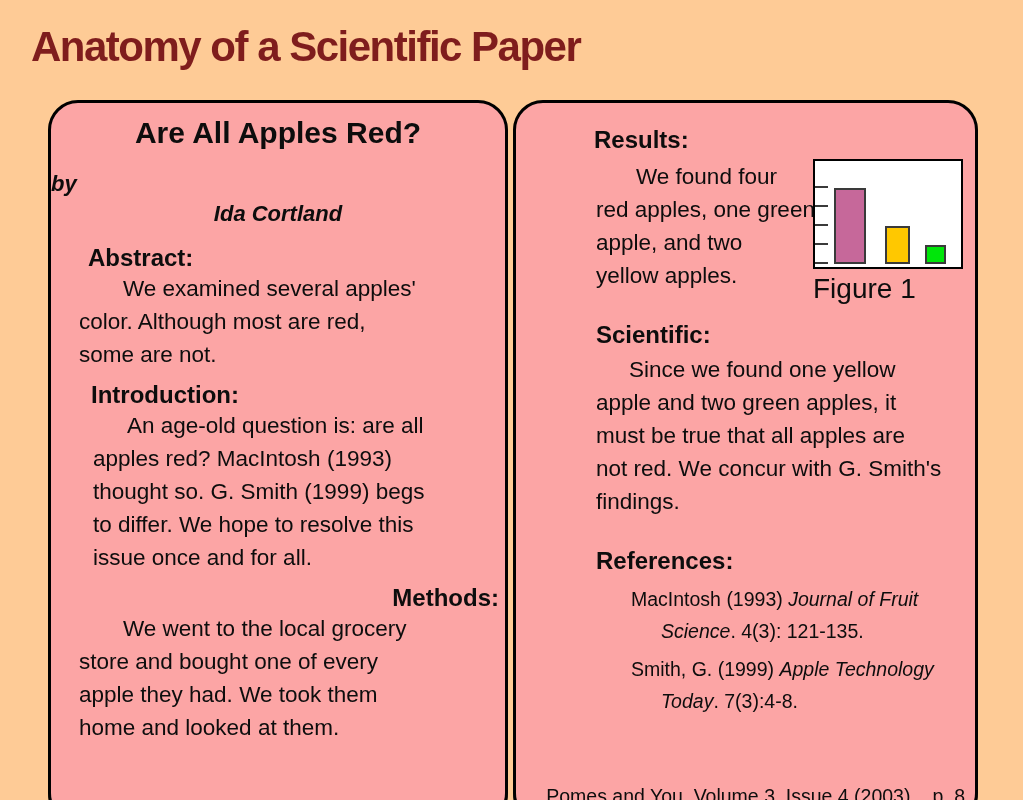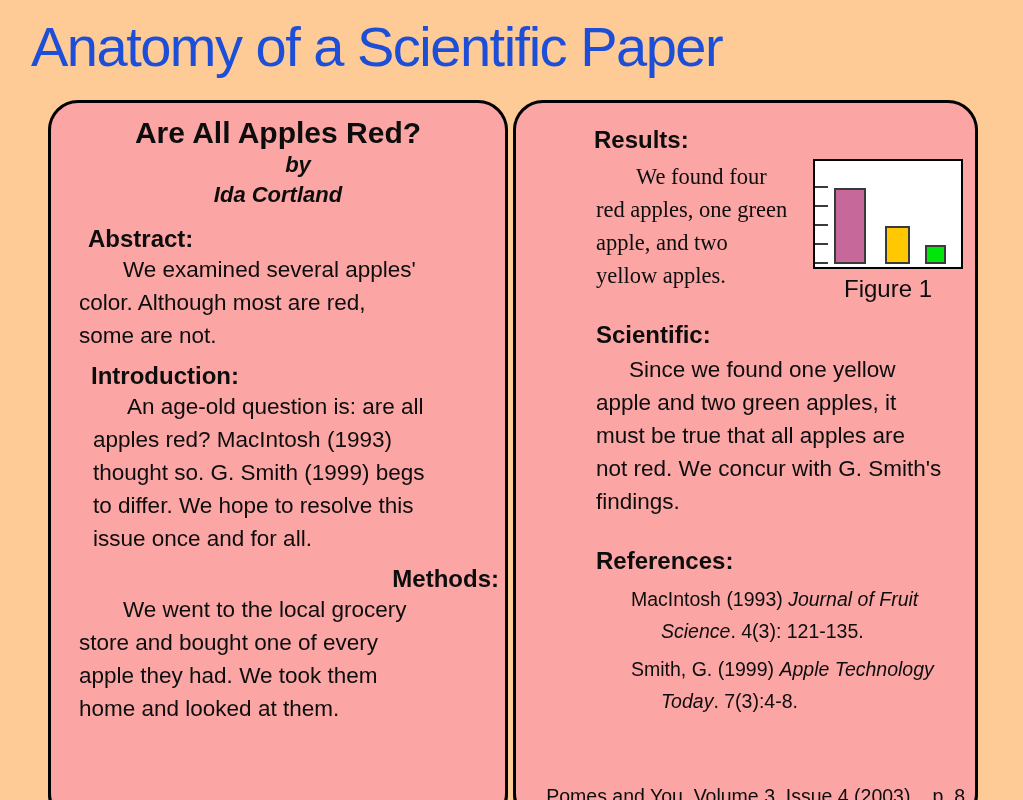--- a/index.html
+++ b/index.html
@@ -7,43 +7,43 @@
     width: 1023px; height: 800px;
     background: #fecb96;
     font-family: "Liberation Sans", "DejaVu Sans", sans-serif;
     color: #0d0d0d;
     position: relative;
     overflow: hidden;
   }
 
   .main-title {
     position: absolute; left: 31px; top: 14px;
-    font-size: 56px; font-weight: normal; letter-spacing: -1.5px;
-    line-height: 66px; color: #1d4ed8; white-space: nowrap;
+    font-size: 42px; font-weight: bold; letter-spacing: -1.5px;
+    line-height: 66px; color: #7f1d1d; white-space: nowrap;
   }
 
   .page {
     position: absolute; top: 100px; height: 723px;
     background: #fca5a5;
     border: 3.5px solid #000;
     border-radius: 30px;
     box-sizing: border-box;
     box-shadow: 0 2px 0 rgba(0,0,0,0.55);
   }
   .page-left  { left: 48px;  width: 460px; }
   .page-right { left: 513px; width: 465px; padding-left: 38px; }
 
   
   .paper-title {
     margin: 12px 10px 0; text-align: center;
     font-size: 30px; font-weight: bold; line-height: 36px;
   }
   .byline {
-    margin-top: 1px; text-align: center;
-    font-size: 22px; font-weight: bold; font-style: italic; line-height: 26px; padding-left: 40px;
+    margin-top: 20px; text-align: left;
+    font-size: 22px; font-weight: bold; font-style: italic; line-height: 26px;
   }
   .author {
     margin-top: 4px; text-align: center;
     font-size: 22px; font-weight: bold; font-style: italic; line-height: 26px;
   }
   .section-heading {
     font-size: 24px; font-weight: bold; line-height: 29px;
     margin: 16px 6px 0 37px;
   }
   .section-body {
@@ -54,21 +54,20 @@
   }
   .section-heading.intro { margin-left: 40px; margin-top: 9px; }
   .section-body.intro    { margin-left: 42px; text-indent: 34px; }
   .section-heading.methods { margin-top: 9px; text-align: right; }
 
   
   .heading-results { margin-top: 22px; margin-left: 40px; }
   .results-body {
     margin-top: 6px; margin-left: 42px; width: 262px;
     text-indent: 40px;
-    font-family: Liberation Serif, serif;
   }
   .heading-discussion { margin-top: 28px; margin-left: 42px; }
   .discussion-body { margin-top: 4px; margin-left: 42px; text-indent: 33px; }
   .heading-references { margin-top: 28px; margin-left: 42px; }
 
   .references { margin-top: 8px; }
   .ref-entry {
     font-size: 19.5px; line-height: 32px;
     margin: 0 10px 6px 107px;
     text-indent: -30px;
@@ -95,21 +94,21 @@
     position: absolute; bottom: 3px;
     border: 2px solid #3a3a3a;
     box-sizing: border-box;
   }
   .figure-chart .tick {
     position: absolute; left: 0;
     width: 13px; height: 2px; background: #3a3a3a;
   }
   .figure-caption {
     position: absolute; top: 172px; right: 12px; width: 150px;
-    text-align: center; font-size: 24px; line-height: 28px;
+    text-align: left; font-size: 28px; line-height: 28px;
   }
 </style>
 </head>
 <body>
 
 <div class="main-title">Anatomy of a Scientific Paper</div>
 
 <div class="page page-left">
   <div class="paper-title">Are All Apples Red?</div>
   <div class="byline">by</div>

